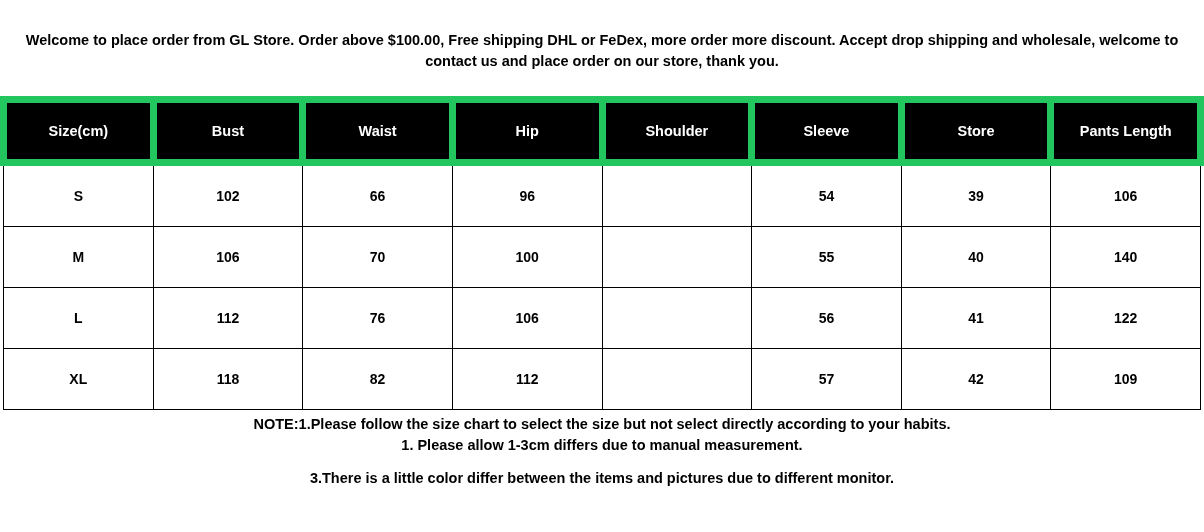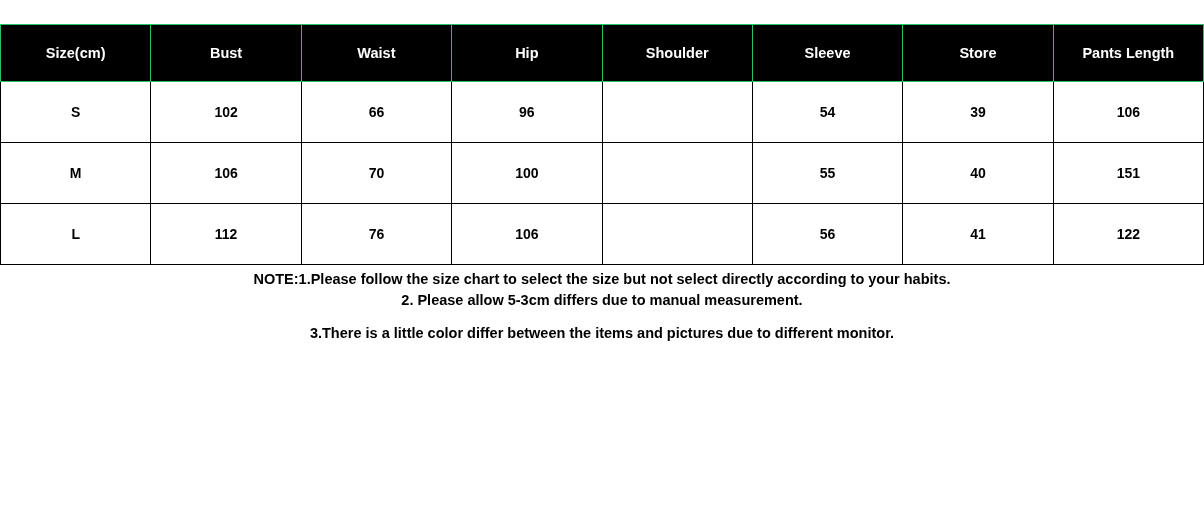--- a/index.html
+++ b/index.html
@@ -37,21 +37,21 @@
     border-collapse: collapse;
     table-layout: fixed;
   }
   table.size-chart th {
     background: #000000;
     color: #ffffff;
     font-size: 14.5px;
     font-weight: bold;
     height: 56px;
     text-align: center;
-    border: 1px solid #22c55e;
+    border: 7px solid #22c55e;
     padding: 0;
   }
   table.size-chart td {
     background: #ffffff;
     color: #000000;
     font-size: 14px;
     font-weight: bold;
     height: 60px;
     text-align: center;
     border: 1px solid #000000;
@@ -69,20 +69,21 @@
   }
   .notes .note-line.spaced {
     margin-top: 12px;
   }
 </style>
 </head>
 <body>
 
 <div class="page">
 
+  <div class="welcome">Welcome to place order from GL Store. Order above $100.00, Free shipping DHL or FeDex, more order more discount. Accept drop shipping and wholesale, welcome to contact us and place order on our store, thank you.</div>
 
   <div class="table-wrap">
     <table class="size-chart">
       <thead>
         <tr>
           <th>Size(cm)</th>
           <th>Bust</th>
           <th>Waist</th>
           <th>Hip</th>
           <th>Shoulder</th>
@@ -103,35 +104,45 @@
           <td>106</td>
         </tr>
         <tr>
           <td>M</td>
           <td>106</td>
           <td>70</td>
           <td>100</td>
           <td></td>
           <td>55</td>
           <td>40</td>
-          <td>151</td>
+          <td>140</td>
         </tr>
         <tr>
           <td>L</td>
           <td>112</td>
           <td>76</td>
           <td>106</td>
           <td></td>
           <td>56</td>
           <td>41</td>
           <td>122</td>
         </tr>
+        <tr>
+          <td>XL</td>
+          <td>118</td>
+          <td>82</td>
+          <td>112</td>
+          <td></td>
+          <td>57</td>
+          <td>42</td>
+          <td>109</td>
+        </tr>
       </tbody>
     </table>
   </div>
 
   <div class="notes">
     <span class="note-line">NOTE:1.Please follow the size chart to select the size but not select directly according to your habits.</span>
-    <span class="note-line">2. Please allow 5-3cm differs due to manual measurement.</span>
+    <span class="note-line">1. Please allow 1-3cm differs due to manual measurement.</span>
     <span class="note-line spaced">3.There is a little color differ between the items and pictures due to different monitor.</span>
   </div>
 
 </div>
 
 </body></html>

